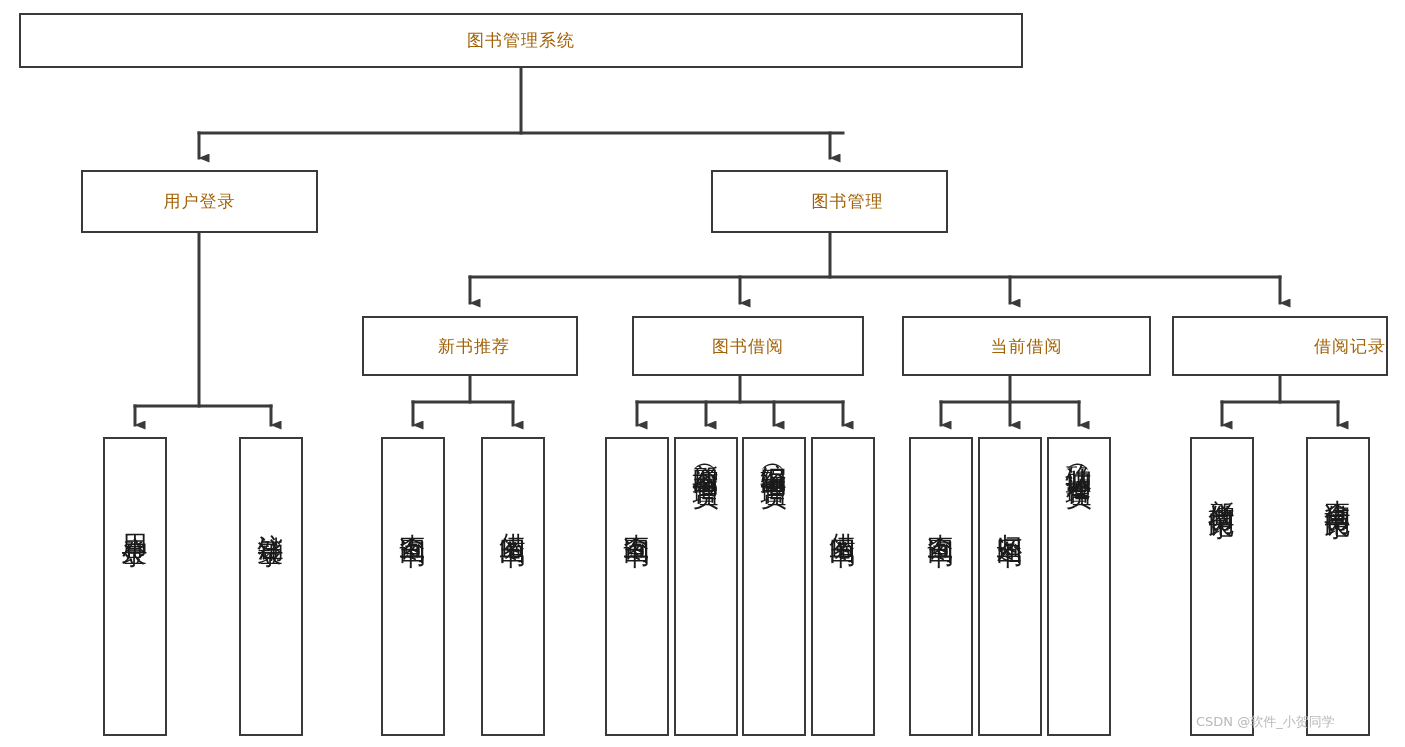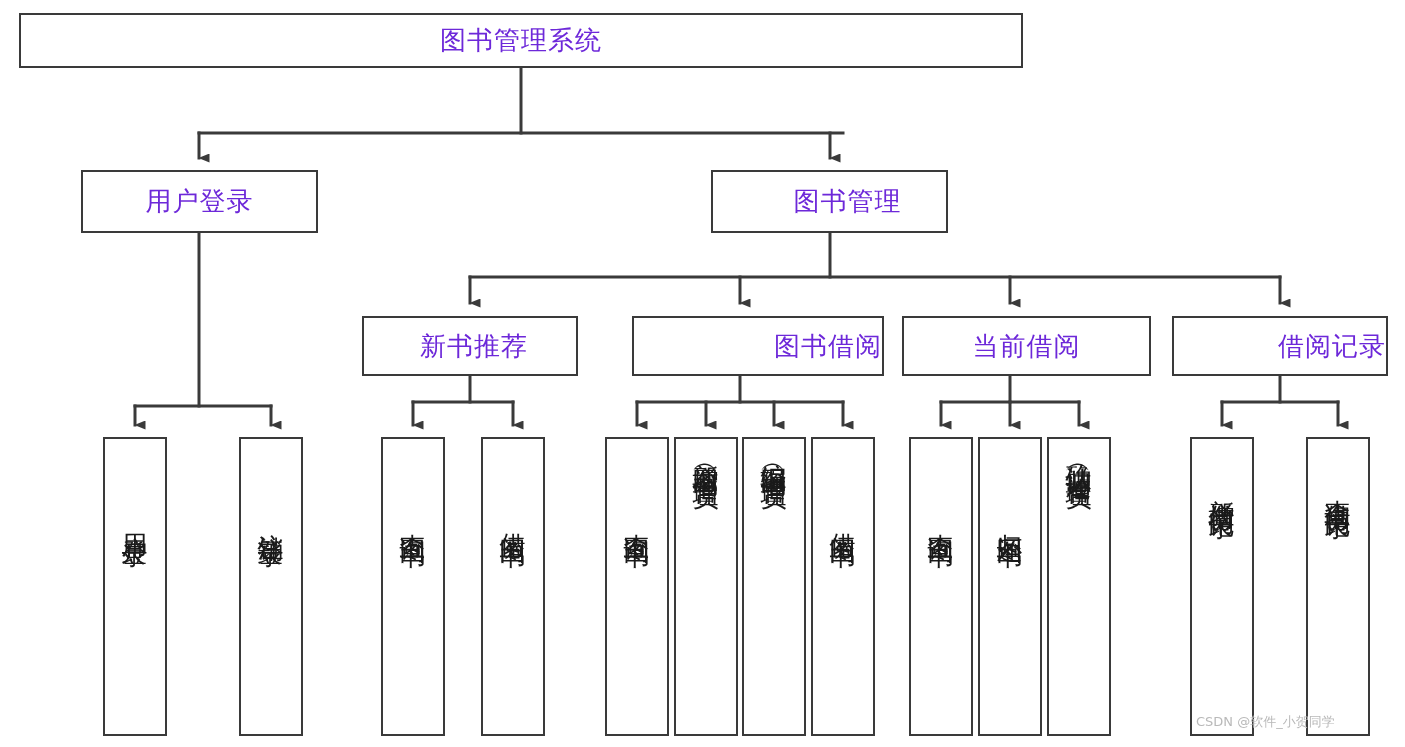--- a/index.html
+++ b/index.html
@@ -29,22 +29,22 @@
   .node-box {
     position: absolute;
     box-sizing: border-box;
     background: #ffffff;
     border: 2px solid #3a3a3a;
     display: flex;
     align-items: center;
     justify-content: center;
   }
   .node-label-h {
-    font-size: 26px;
-    color: #6d28d9;
+    font-size: 17px;
+    color: #a16207;
     letter-spacing: 1px;
     line-height: 1.1;
     white-space: nowrap;
   }
   .leaf-box {
     position: absolute;
     box-sizing: border-box;
     background: #ffffff;
     border: 2px solid #3a3a3a;
     display: flex;
@@ -143,21 +143,21 @@
   </div>
 
   <div class="node-box" style="left:711px; top:170px; width:237px; height:63px;padding-left:36px;">
     <span class="node-label-h">图书管理</span>
   </div>
 
   <div class="node-box" style="left:362px; top:316px; width:216px; height:60px;padding-left:8px;">
     <span class="node-label-h">新书推荐</span>
   </div>
 
-  <div class="node-box" style="left:632px; top:316px; width:252px; height:60px;justify-content:flex-end;">
+  <div class="node-box" style="left:632px; top:316px; width:232px; height:60px;">
     <span class="node-label-h">图书借阅</span>
   </div>
 
   <div class="node-box" style="left:902px; top:316px; width:249px; height:60px;">
     <span class="node-label-h">当前借阅</span>
   </div>
 
   <div class="node-box" style="left:1172px; top:316px; width:216px; height:60px;justify-content:flex-end;">
     <span class="node-label-h">借阅记录</span>
   </div>

